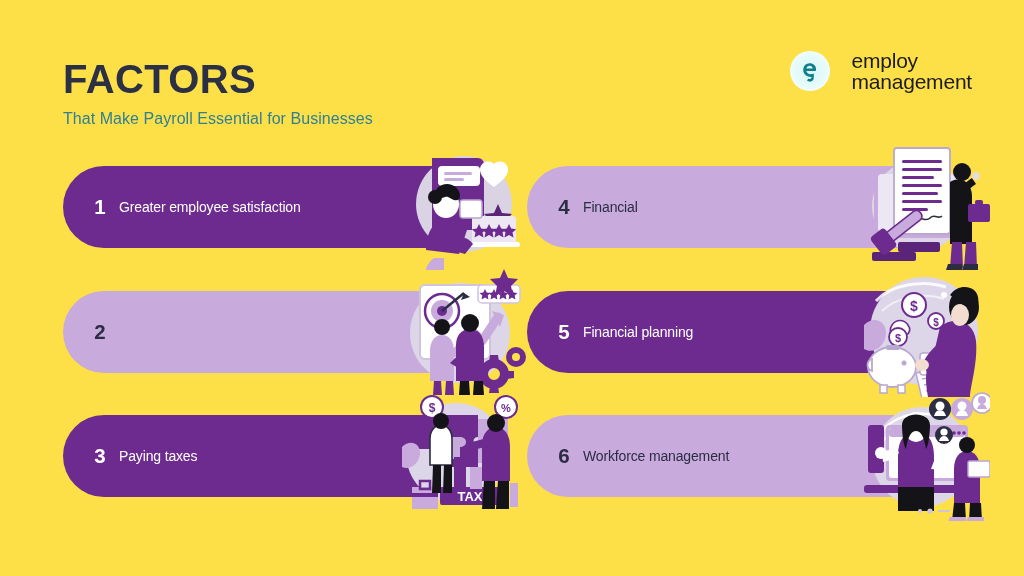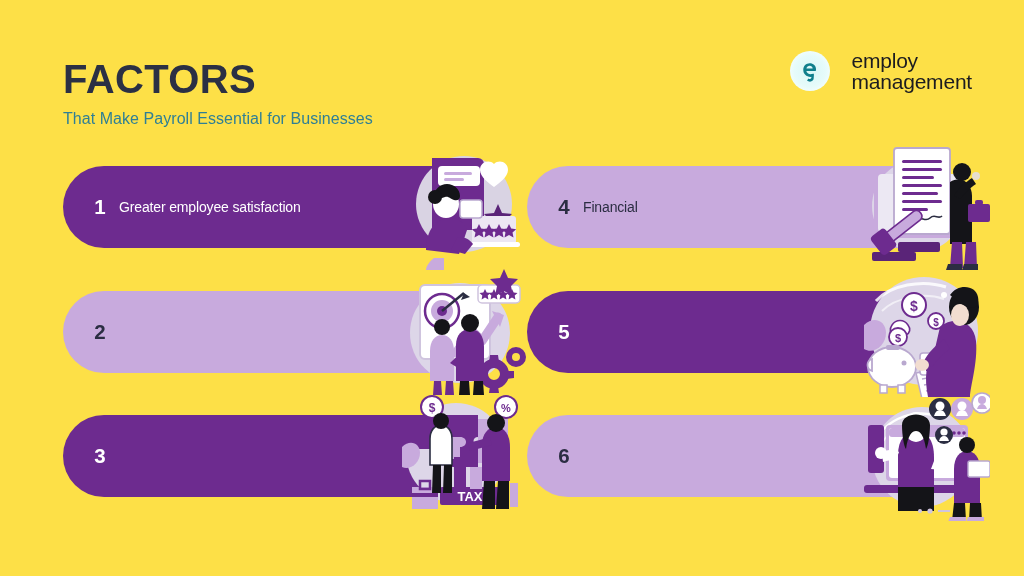--- a/index.html
+++ b/index.html
@@ -238,20 +238,21 @@
           <path d="M62 78c0-10 6-16 14-16s14 6 14 18v34H62z" fill="#6d2b8f"></path>
           <circle cx="76" cy="56" r="9" fill="#141418"></circle>
           <path d="M66 114h9l1 14h-11zM80 114h9l1 14h-11z" fill="#141418"></path>
         </svg>
       </div>
     </div>
 
     <div class="row col-left r3">
       <div class="pill dark">
         <span class="pill-num">3</span>
+        <span class="pill-label">Paying taxes</span>
       </div>
       <div class="illus">
         <svg viewBox="0 0 132 130" aria-hidden="true">
           <circle cx="62" cy="62" r="50" fill="#ddd6e8"></circle>
           <path d="M10 24h40v34H10z" fill="#6d2b8f"></path>
           <path d="M50 24h34v22c-6 0-6 8 0 8v22H50z" fill="#6d2b8f"></path>
           <path d="M84 28h30v18c-6 0-6 8 0 8v18H84z" fill="#c8aadd"></path>
           <path d="M66 46c8 0 8 10 0 10v12H50V46z" fill="#c8aadd"></path>
           <circle cx="38" cy="16" r="11" fill="#ffffff" stroke="#6d2b8f" stroke-width="2"></circle>
           <text x="38" y="21" font-family="'Liberation Sans',sans-serif" font-size="12" font-weight="700" fill="#6d2b8f" text-anchor="middle">$</text>
@@ -313,20 +314,21 @@
           <path d="M90 122h14v6H88zM106 122h14v6h-16z" fill="#2b2d42"></path>
           <rect x="110" y="62" width="22" height="18" rx="2" fill="#6d2b8f"></rect>
           <rect x="117" y="58" width="8" height="5" rx="2" fill="#6d2b8f"></rect>
         </svg>
       </div>
     </div>
 
     <div class="row col-right r2">
       <div class="pill dark">
         <span class="pill-num">5</span>
+        <span class="pill-label">Financial planning</span>
       </div>
       <div class="illus">
         <svg viewBox="0 0 132 130" aria-hidden="true">
           <circle cx="66" cy="64" r="54" fill="#ddd6e8"></circle>
           <path d="M18 34c14-16 46-22 70-14" stroke="#ffffff" stroke-width="3" fill="none" opacity=".85"></path>
           <path d="M24 44c14-14 42-19 62-12" stroke="#ffffff" stroke-width="2" fill="none" opacity=".6"></path>
           <circle cx="86" cy="28" r="3" fill="#ffffff"></circle>
           <circle cx="98" cy="36" r="2" fill="#ffffff"></circle>
           <path d="M6 58c10-10 22-4 22 8s-12 22-22 16z" fill="#c8aadd"></path>
           <circle cx="56" cy="38" r="12" fill="#ffffff" stroke="#6d2b8f" stroke-width="2"></circle>
@@ -358,20 +360,21 @@
           <path d="M92 28c8-12 26-10 28 2 2 10-4 12-10 10-6-2-10-6-18-12z" fill="#141418"></path>
           <path d="M86 72c-8 6-16 14-20 22l8 6c5-7 12-14 18-18z" fill="#6d2b8f"></path>
           <ellipse cx="64" cy="98" rx="7" ry="6" fill="#f2ddd0"></ellipse>
         </svg>
       </div>
     </div>
 
     <div class="row col-right r3">
       <div class="pill light">
         <span class="pill-num">6</span>
+        <span class="pill-label">Workforce management</span>
       </div>
       <div class="illus">
         <svg viewBox="0 0 132 130" aria-hidden="true">
           <circle cx="64" cy="66" r="50" fill="#ddd6e8"></circle>
           <path d="M14 56c10-26 38-38 62-32" stroke="#ffffff" stroke-width="2.5" fill="none"></path>
           <path d="M20 60c8-22 32-32 52-28" stroke="#ffffff" stroke-width="1.8" fill="none" opacity=".7"></path>
           <circle cx="50" cy="26" r="2.5" fill="#ffffff"></circle>
           <rect x="10" y="34" width="16" height="48" rx="3" fill="#6d2b8f"></rect>
           <rect x="28" y="34" width="82" height="56" rx="4" fill="#c8aadd"></rect>
           <rect x="31" y="37" width="76" height="50" rx="3" fill="#ffffff"></rect>

